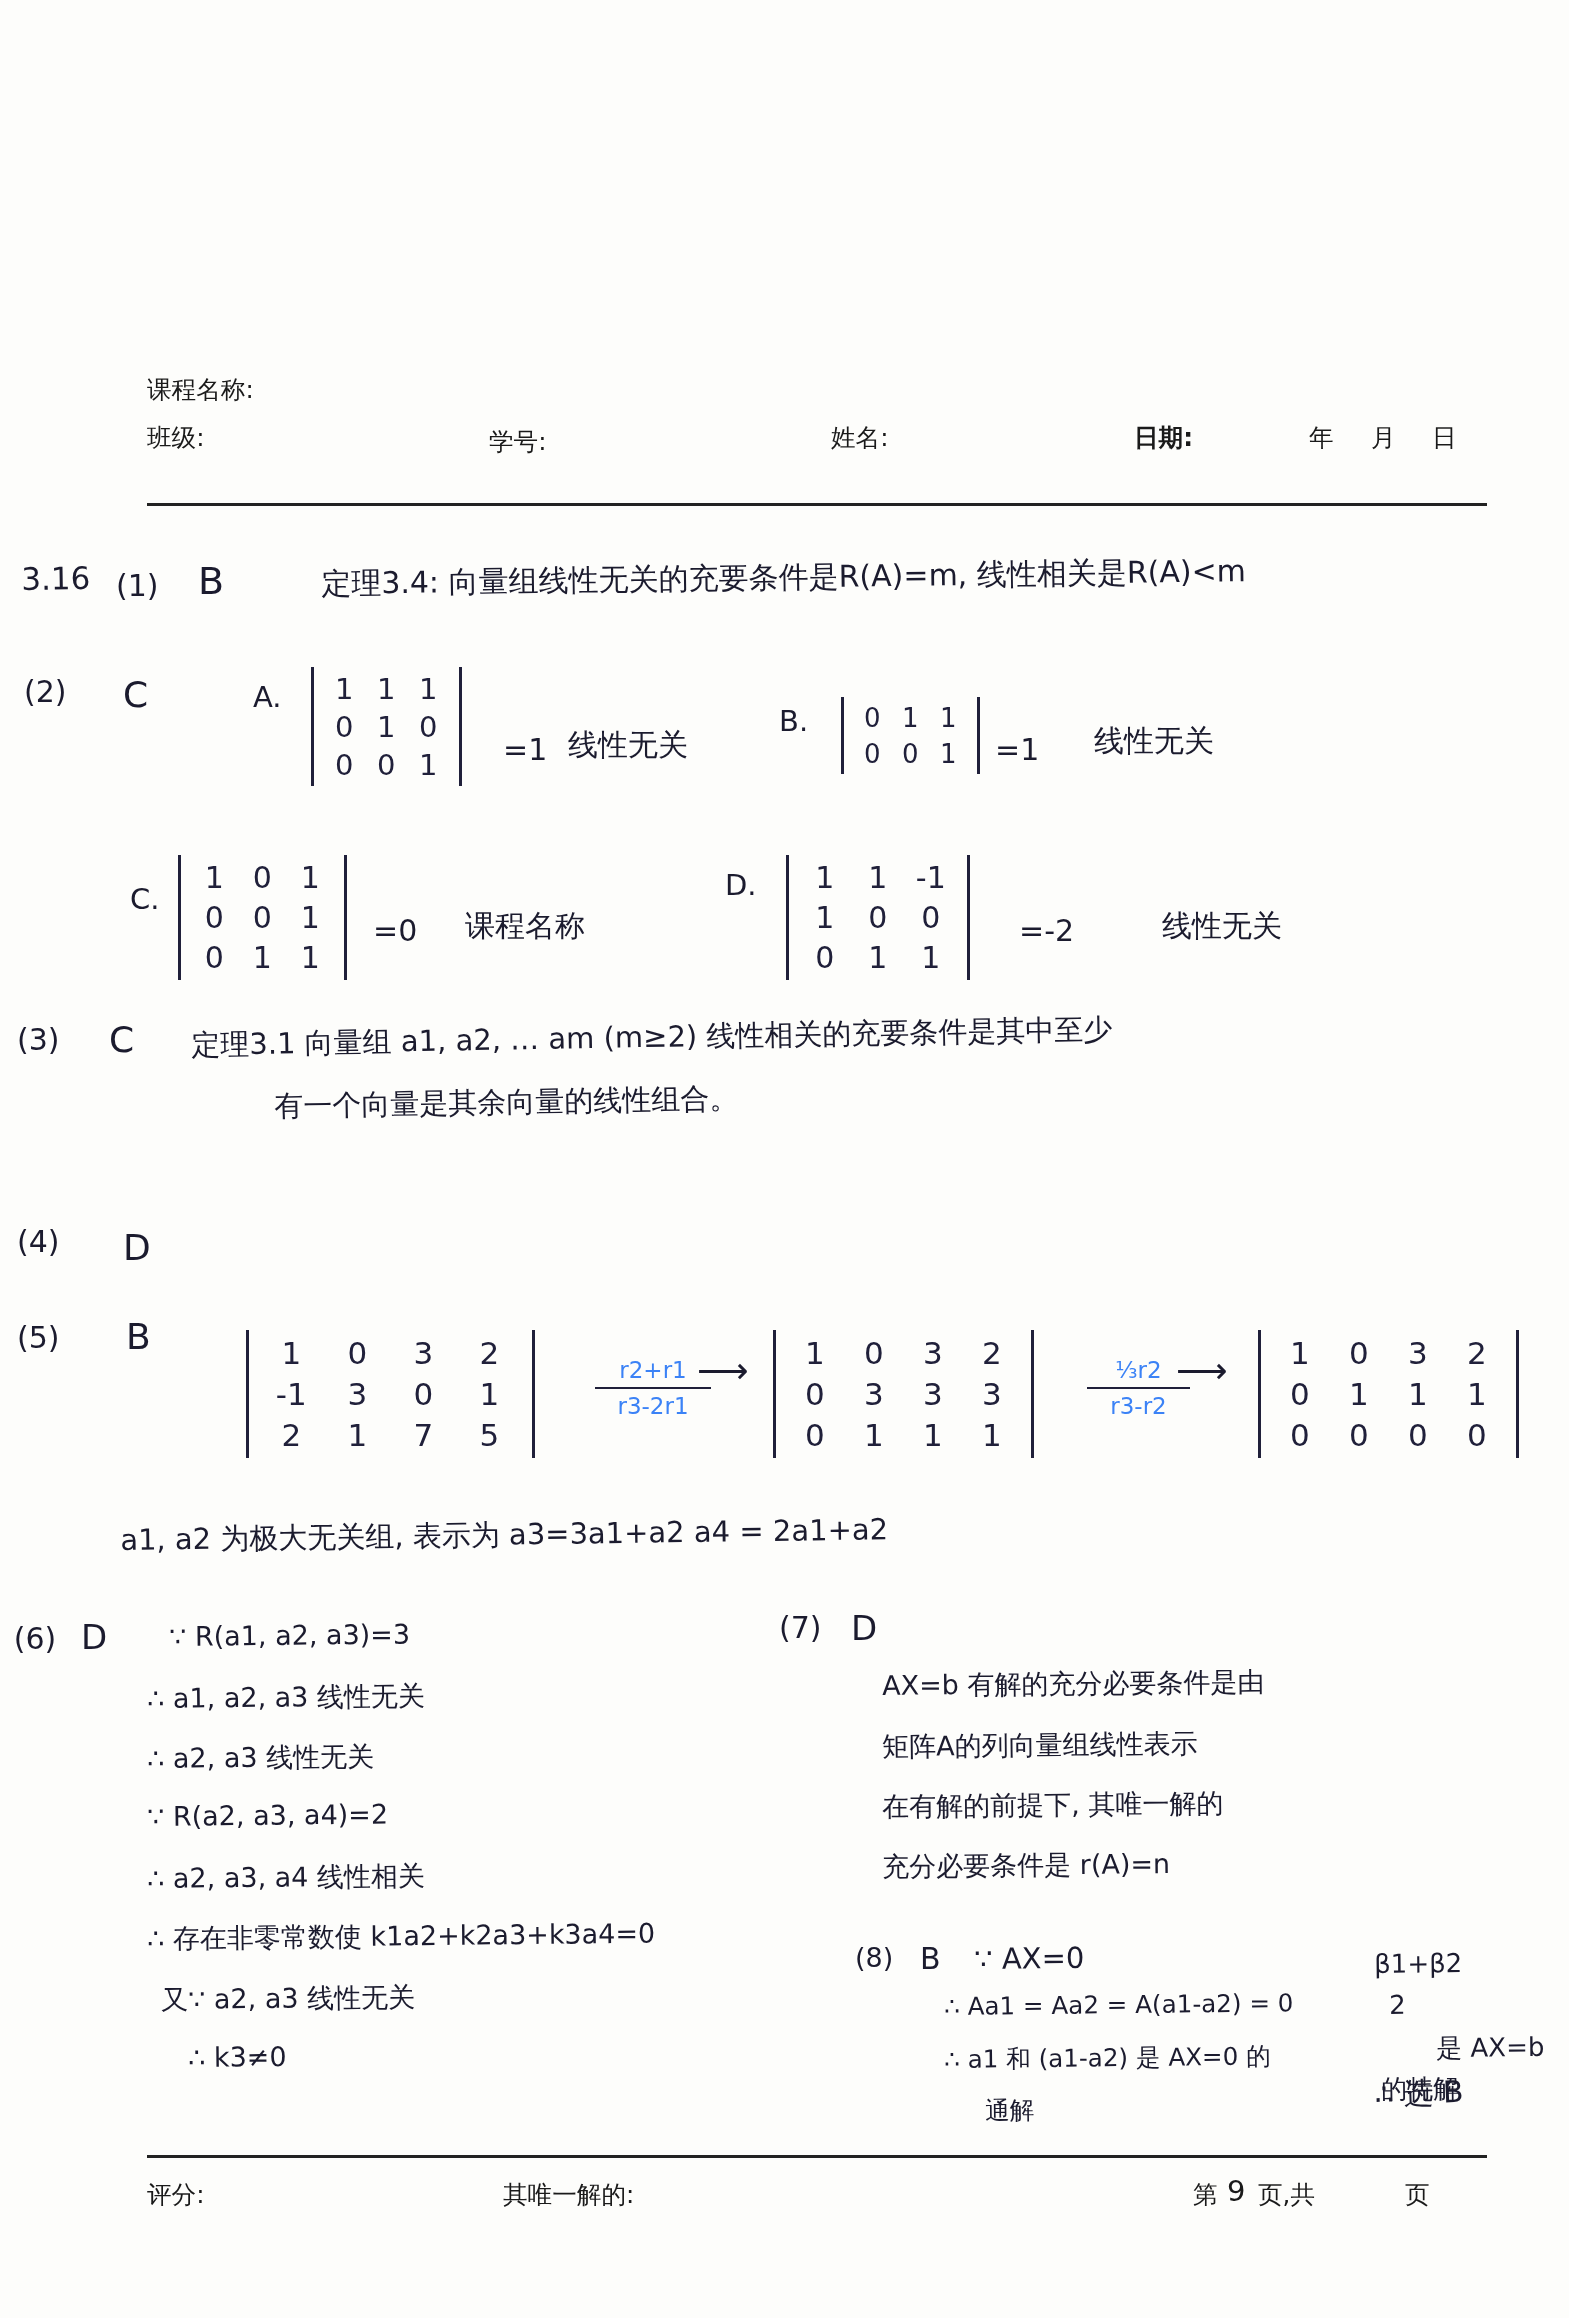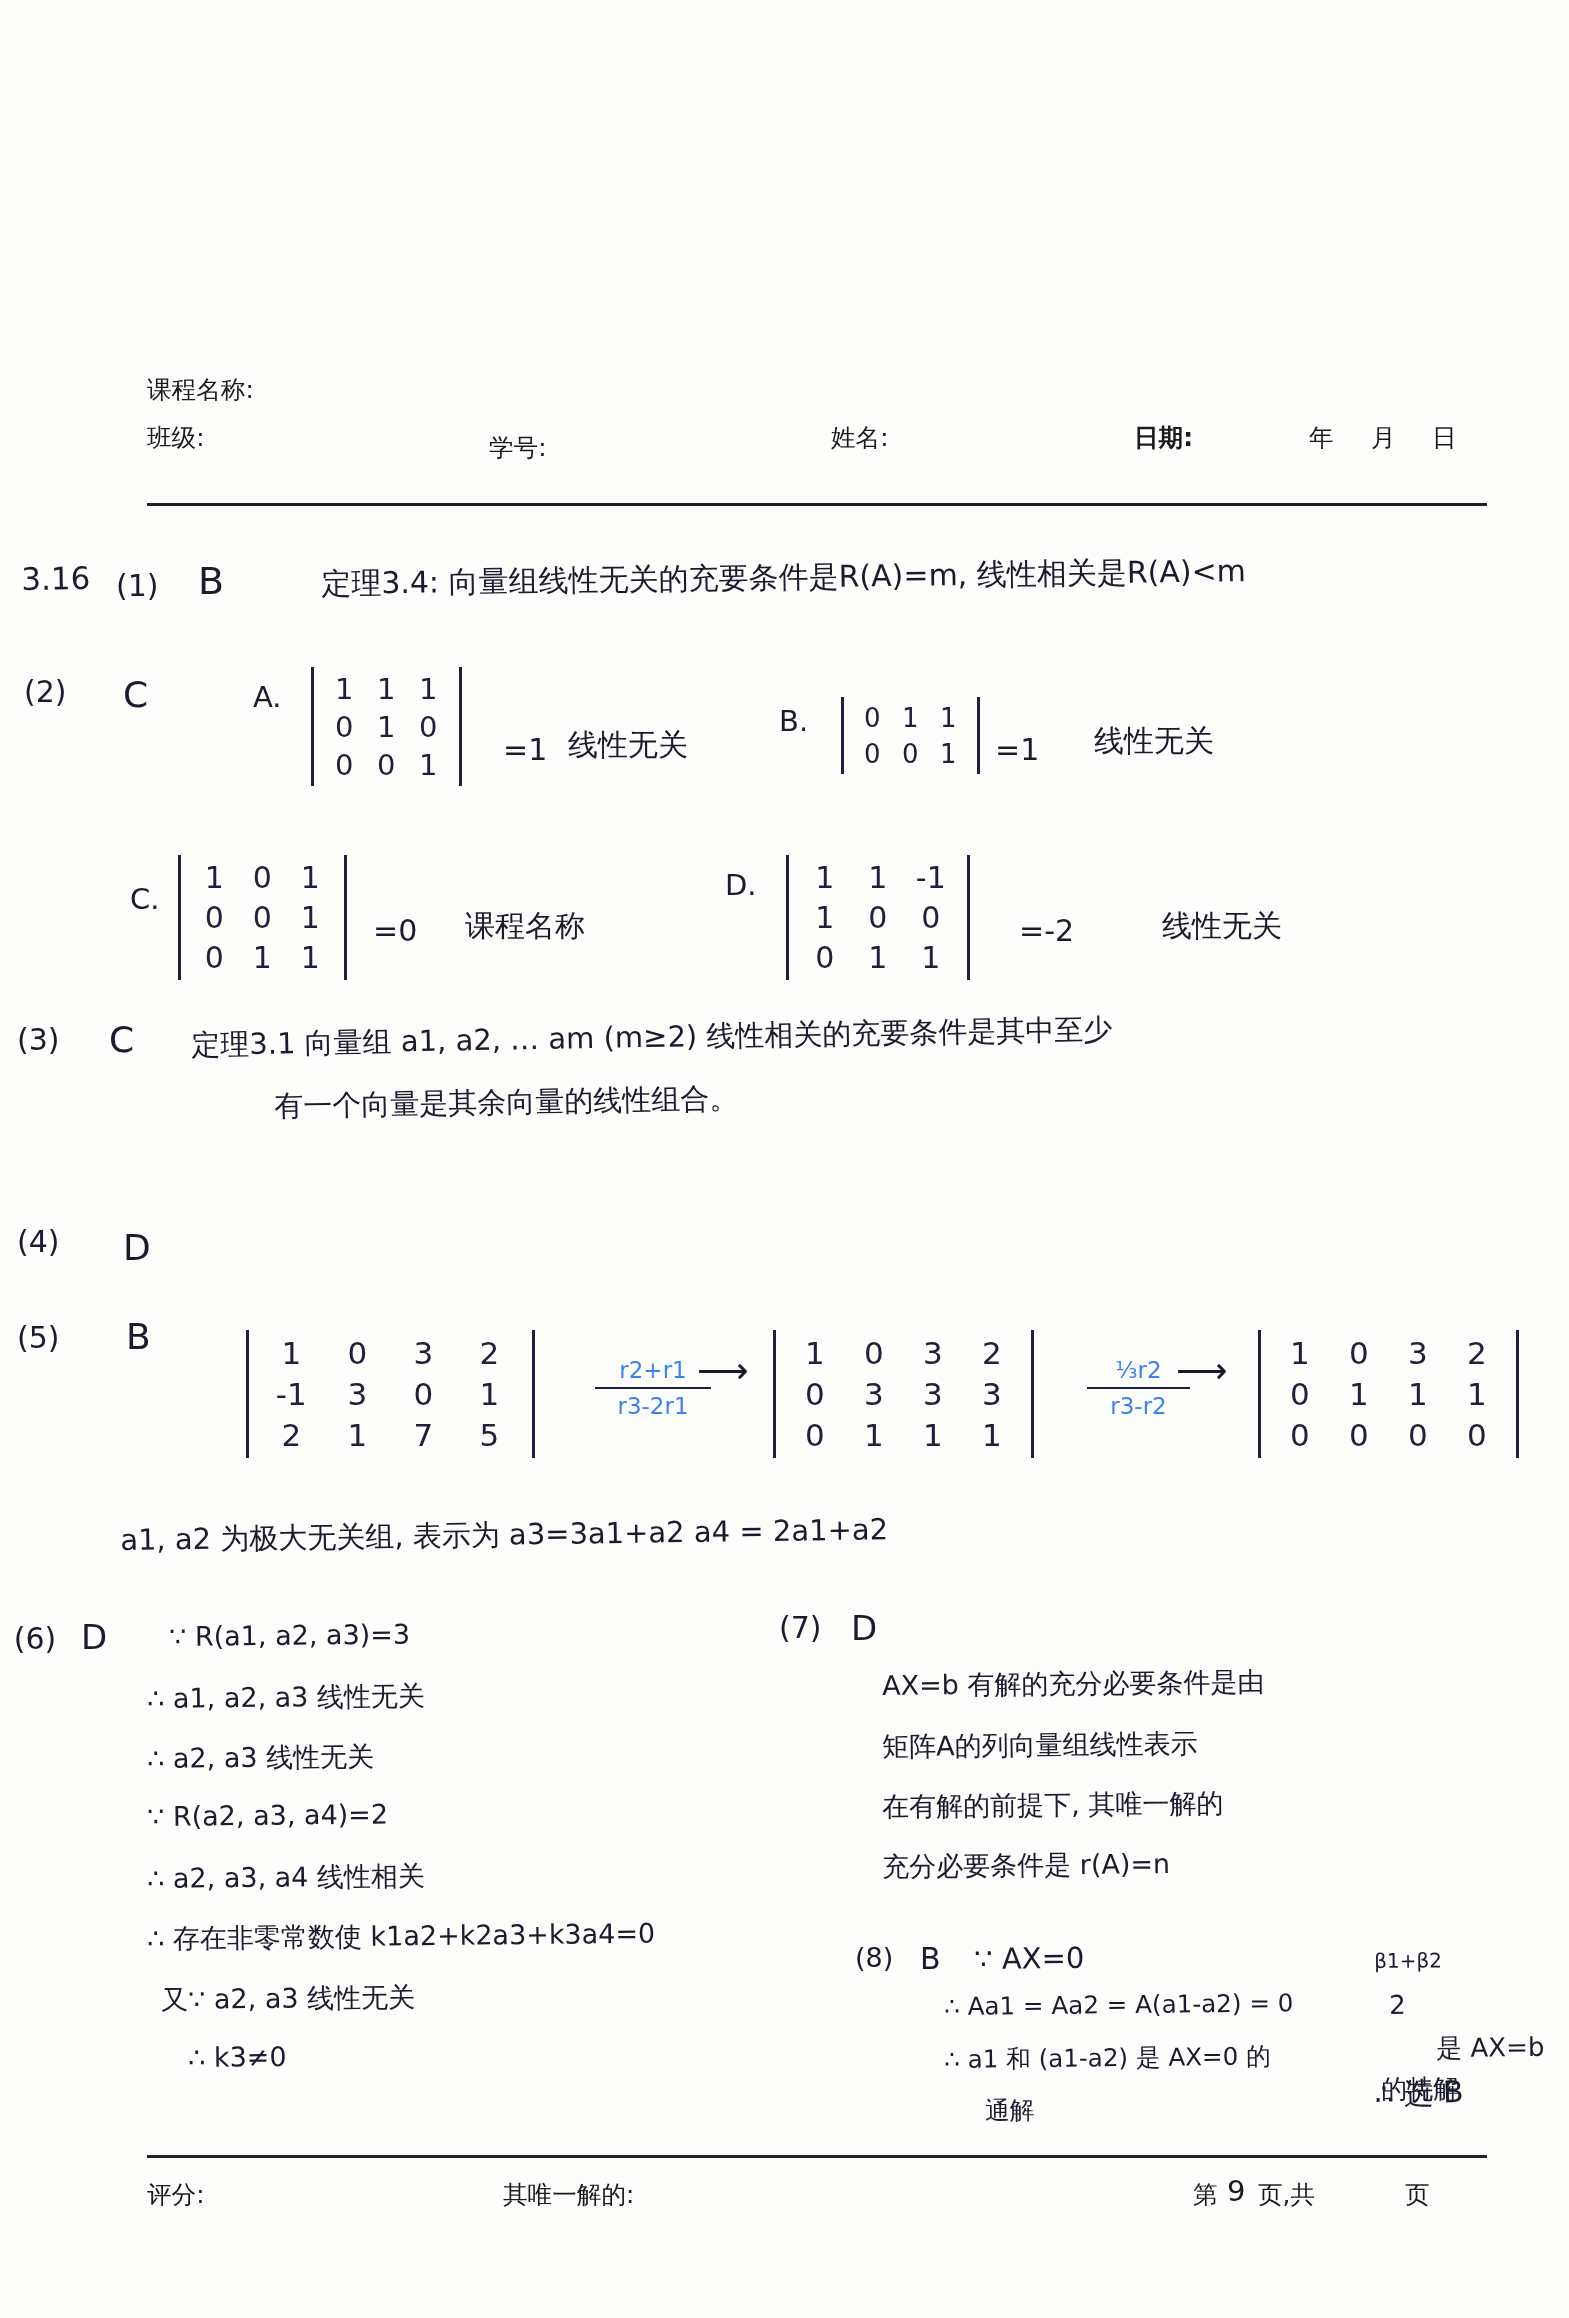--- a/index.html
+++ b/index.html
@@ -194,21 +194,21 @@
 
 
   <div class="form-area">
     <div class="form-row-1">
       <span class="fl" style="left:0;top:0;">课程名称:</span>
       <span class="fl" style="left:150px;top:0;"></span>
     </div>
     <div class="form-row-2">
       <span class="fl" style="left:0;top:0;">班级:</span>
       <span class="fl" style="left:109px;top:0;"></span>
-      <span class="fl" style="left:342px;top:10px;">学号:</span>
+      <span class="fl" style="left:342px;top:4px;">学号:</span>
       <span class="fl" style="left:451px;top:0;"></span>
       <span class="fl" style="left:684px;top:0;">姓名:</span>
       <span class="fl" style="left:793px;top:0;"></span>
       <span class="fl" style="left:987px;top:0;font-weight:bold;">日期:</span>
       <span class="fl" style="left:1162px;top:0;">年</span>
       <span class="fl" style="left:1224px;top:0;">月</span>
       <span class="fl" style="left:1285px;top:0;">日</span>
     </div>
   </div>
 
@@ -445,21 +445,21 @@
 
     <span class="hw" style="left:855px; top:1942px; font-size:27px;">(8)</span>
     <span class="hw" style="left:920px; top:1941px; font-size:30px;">B</span>
     <div id="q8lines">
         <span class="hw" style="left: 974px; top: 1942px; font-size: 29px; transform: rotate(-0.6deg);">∵ AX=0</span>
         <span class="hw" style="left: 944px; top: 1992px; font-size: 24.6px; transform: rotate(-0.6deg);">∴ Aa1 = Aa2 = A(a1-a2) = 0</span>
         <span class="hw" style="left: 944px; top: 2043px; font-size: 24.6px; transform: rotate(-0.6deg);">∴ a1 和 (a1-a2) 是 AX=0 的</span>
         <span class="hw" style="left: 985px; top: 2094px; font-size: 24.6px; transform: rotate(-0.6deg);">通解</span>
       </div>
     <div id="q8side">
-        <span class="hw" style="left: 1374px; top: 1949px; font-size: 20px; transform: rotate(-0.6deg);">β1+β2</span>
+        <span class="hw" style="left: 1374px; top: 1949px; font-size: 26px; transform: rotate(-0.6deg);">β1+β2</span>
         <span class="hw" style="left: 1389px; top: 1990px; font-size: 26px; transform: rotate(-0.6deg);">2</span>
         <span class="hw" style="left: 1436px; top: 2031px; font-size: 26px; transform: rotate(-0.6deg);">是 AX=b</span>
         <span class="hw" style="left: 1381px; top: 2072px; font-size: 26px; transform: rotate(-0.6deg);">的特解</span>
       </div>
     <span class="hw" style="left:1374px; top:2075px; font-size:30px; transform:rotate(-2deg);">∴ 选 B</span>
 
   </div>
 
   <div class="rule-bottom"></div>
 

